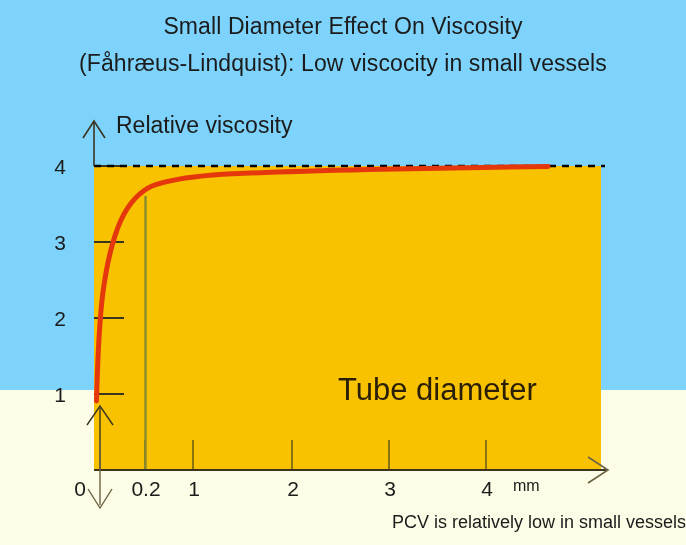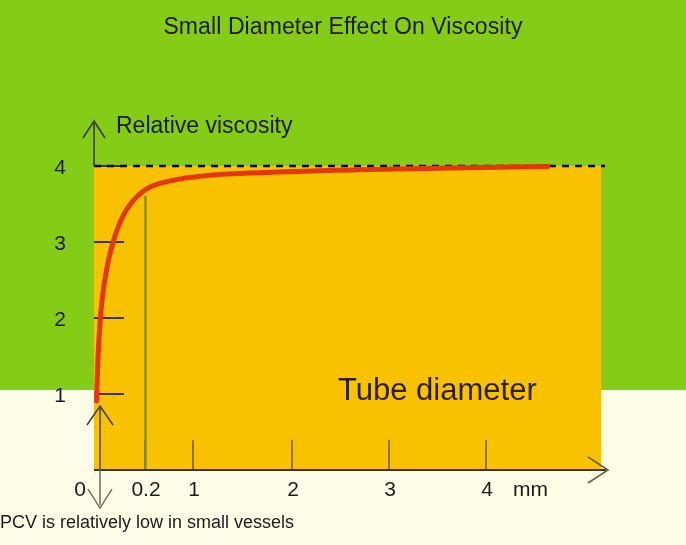--- a/index.html
+++ b/index.html
@@ -11,21 +11,21 @@
     height: 545px;
     background: #FDFCE6;
     font-family: "Liberation Sans", sans-serif;
     overflow: hidden;
     position: relative;
   }
   #slide {
     position: relative;
     width: 686px;
     height: 390px;
-    background: #84cc16;
+    background: #7dd3fc;
   }
   .title-block {
     position: absolute;
     left: 0;
     top: 8px;
     width: 686px;
     text-align: center;
     color: #1b1b1b;
   }
   .title-line {
@@ -60,47 +60,48 @@
   .tick-label {
     position: absolute;
     font-size: 21px;
     color: #1b1b1b;
     white-space: nowrap;
   }
   .ytick-label { text-align: right; }
   .xtick-label { text-align: center; }
   .unit-label {
     position: absolute;
-    font-size: 21px;
+    font-size: 16px;
     color: #1b1b1b;
     white-space: nowrap;
   }
   .caption {
     position: absolute;
     left: 0;
     top: 512px;
     width: 686px;
-    text-align: left;
+    text-align: right;
     font-size: 18px;
     color: #1b1b1b;
     white-space: nowrap;
   }
   svg.vec {
     position: absolute;
     left: 0;
     top: 0;
   }
 </style>
 </head>
 <body>
 
 <div id="slide">
 
   <div class="title-block">
     <div class="title-line">Small Diameter Effect On Viscosity</div>
+    <div class="title-line">(Fåhræus-Lindquist): Low viscocity in small vessels</div>
   </div>
 
   <div class="chart-area">
 
     <svg class="vec" width="686" height="545" viewBox="0 0 686 545">
 
       <rect x="86" y="166" width="507" height="304" fill="#F8C200"></rect>
 
       <g stroke="#8A7410" stroke-width="2">
         <line x1="137" y1="440" x2="137" y2="470"></line>

